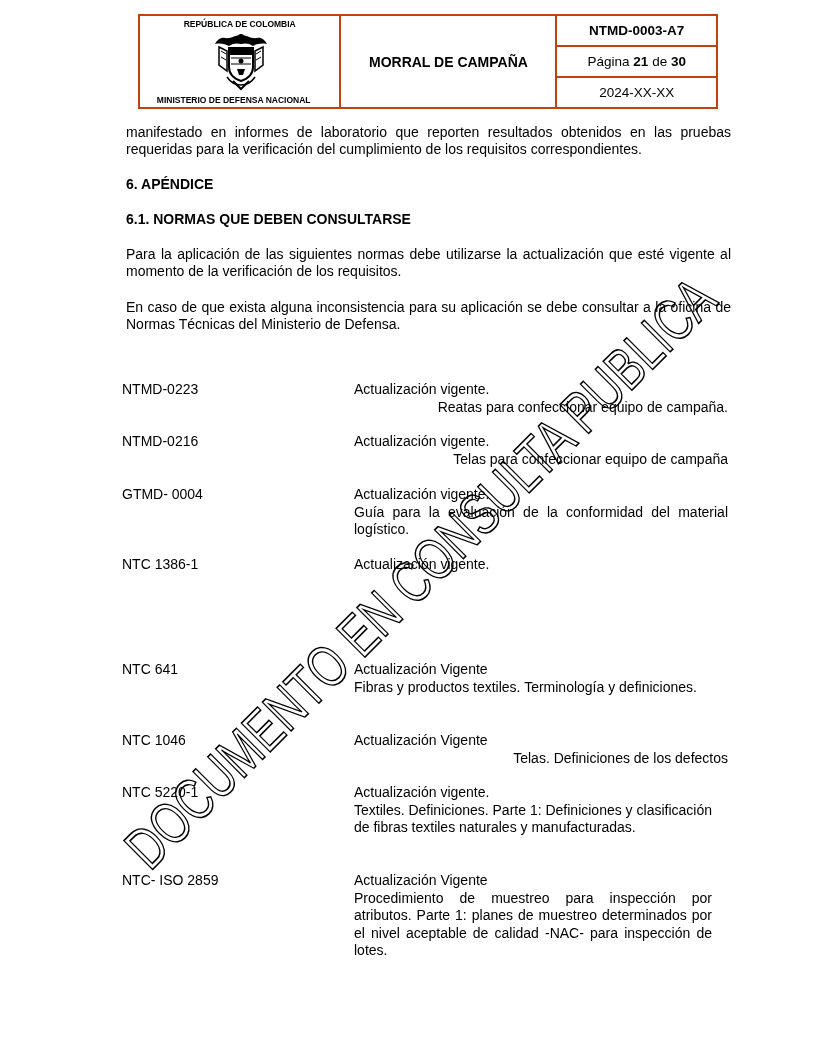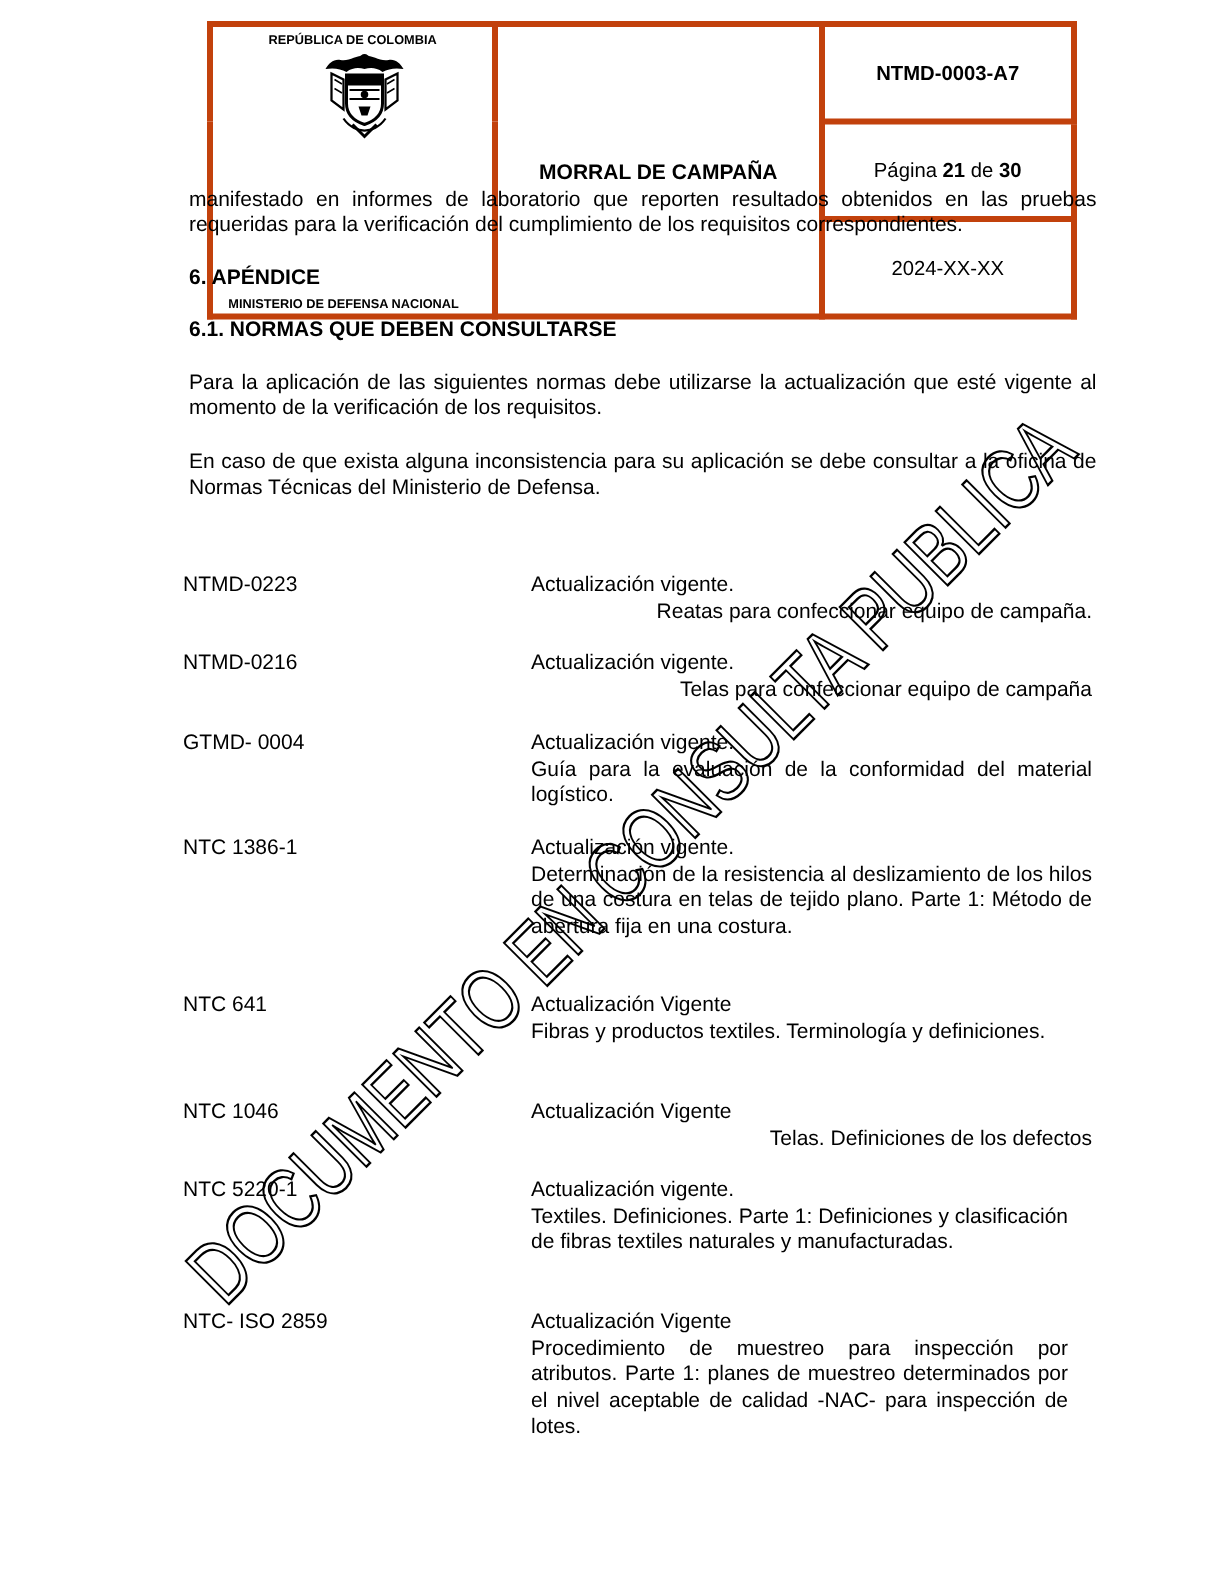--- a/index.html
+++ b/index.html
@@ -1,18 +1,18 @@
 <!DOCTYPE html>
 <html><head>
   <meta charset="utf-8">
   <style>
     html, body { margin: 0; padding: 0; background: #ffffff; }
     body { width: 816px; height: 1056px; position: relative; overflow: hidden; font-family: "Liberation Sans", sans-serif; color: #000; }
     .header-table { position: absolute; left: 138px; top: 14px; width: 580px; height: 88px; border-collapse: collapse; }
-    .header-table td { border: 4px solid #c2410c; padding: 16px; vertical-align: middle; text-align: center; }
+    .header-table td { border: 2px solid #c2410c; padding: 0; vertical-align: middle; text-align: center; }
     .logo-cell { width: 202px; position: relative; }
     .logo-top { position: absolute; top: 3px; left: 0; right: 0; font-size: 8.5px; font-weight: bold; text-align: center; }
     .logo-bottom { position: absolute; bottom: 2px; left: 0; right: 12px; font-size: 8.5px; font-weight: bold; text-align: center; }
     .crest { position: absolute; left: 73px; top: 15px; width: 56px; height: 60px; }
     .title-cell { width: 216px; font-size: 14px; font-weight: bold; }
     .meta-cell { width: 160px; font-size: 13.5px; height: 29px; }
     .meta-code { font-weight: bold; }
     p, h2 { margin: 4px; }
     .txt { position: absolute; left: 122px; width: 605px; font-size: 14px; line-height: 17px; text-align: justify; }
     .h { position: absolute; left: 122px; font-size: 14px; font-weight: bold; }
@@ -99,21 +99,20 @@
     <div class="ref-desc" style="top:486px;">
       <div>Actualización vigente.</div>
       <div>Guía para la evaluación de la conformidad del material logístico.</div>
     </div>
   </div>
 
   <div>
     <div class="ref-code" style="top:556px;">NTC 1386-1</div>
     <div class="ref-desc" style="top:556px;">
       <div>Actualización vigente.</div>
-      <div>Determinación de la resistencia al deslizamiento de los hilos de una costura en telas de tejido plano. Parte 1: Método de abertura fija en una costura.</div>
     </div>
   </div>
 
   <div>
     <div class="ref-code" style="top:661px;text-align:center;">NTC 641</div>
     <div class="ref-desc" style="top:661px; width:358px;">
       <div>Actualización Vigente</div>
       <div>Fibras y productos textiles. Terminología y definiciones.</div>
     </div>
   </div>

